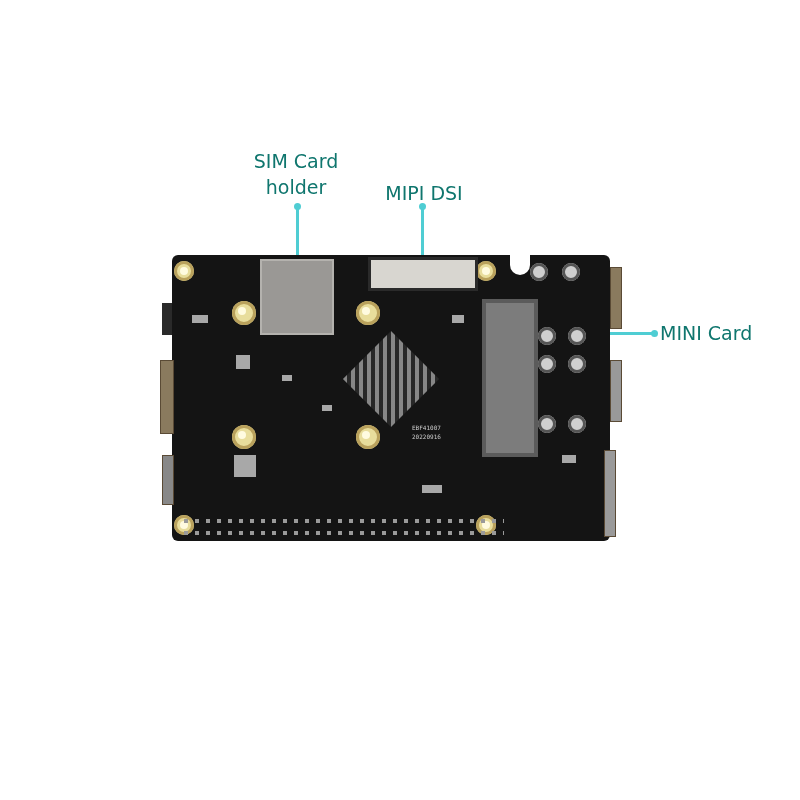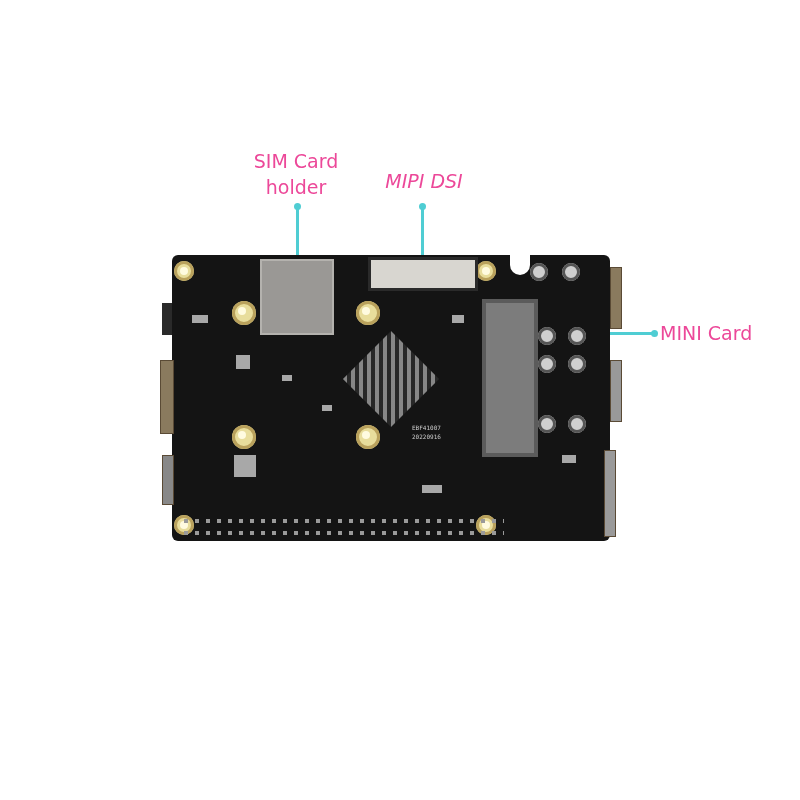--- a/index.html
+++ b/index.html
@@ -1,17 +1,17 @@
 <!DOCTYPE html>
 <html><head>
 <meta charset="utf-8">
 <style>
   html,body{margin:0;padding:0;background:#ffffff;}
   body{width:800px;height:800px;position:relative;overflow:hidden;font-family:"DejaVu Sans","Liberation Sans",sans-serif;}
-  .label{position:absolute;color:#ec4899;font-size:19px;line-height:26px;text-align:center;white-space:nowrap;}
+  .label{position:absolute;color:#0f766e;font-size:19px;line-height:26px;text-align:center;white-space:nowrap;}
   .leader{position:absolute;background:#4fcdd3;}
   .dot{position:absolute;width:7px;height:7px;border-radius:50%;background:#4fcdd3;}
   .board{position:absolute;left:172px;top:255px;width:438px;height:286px;background:#141414;border-radius:6px;}
   .notch{position:absolute;left:338px;top:-2px;width:20px;height:22px;background:#fff;border-radius:0 0 10px 10px;}
   .hole{position:absolute;width:20px;height:20px;border-radius:50%;background:#e8dd9c;box-shadow:0 0 0 3px #b9a15c inset;}
   .hole::after{content:"";position:absolute;left:6px;top:6px;width:8px;height:8px;border-radius:50%;background:#fffbe0;}
   .sim{position:absolute;left:88px;top:4px;width:70px;height:72px;background:#9a9895;border:2px solid #b4b2ae;}
   .mipi{position:absolute;left:196px;top:2px;width:104px;height:28px;background:#d8d6d0;border:3px solid #2a2a2a;}
   .pcie{position:absolute;left:310px;top:44px;width:48px;height:150px;background:#7c7c7c;border:4px solid #5b5b5b;}
   .chip{position:absolute;left:185px;top:90px;width:68px;height:68px;background:repeating-linear-gradient(45deg,#9b9b9b 0 4px,#2b2b2b 4px 8px);transform:rotate(45deg);opacity:.85;}
@@ -24,21 +24,21 @@
 <body>
 
 <div class="label" style="left:248px;top:148px;width:96px;">
   <div>SIM Card</div>
   <div>holder</div>
 </div>
 <div class="dot" style="left:294px;top:203px;"></div>
 <div class="leader" style="left:296px;top:206px;width:3px;height:72px;"></div>
 <div class="dot" style="left:294px;top:276px;"></div>
 
-<div class="label" style="left:378px;top:168px;width:92px;font-style:italic;">
+<div class="label" style="left:378px;top:180px;width:92px;">
   <div>MIPI DSI</div>
 </div>
 <div class="dot" style="left:419px;top:203px;"></div>
 <div class="leader" style="left:421px;top:206px;width:3px;height:72px;"></div>
 <div class="dot" style="left:419px;top:276px;"></div>
 
 <div class="dot" style="left:496px;top:330px;"></div>
 <div class="leader" style="left:500px;top:332px;width:154px;height:3px;"></div>
 <div class="dot" style="left:651px;top:330px;"></div>
 <div class="label" style="left:660px;top:320px;text-align:left;">

